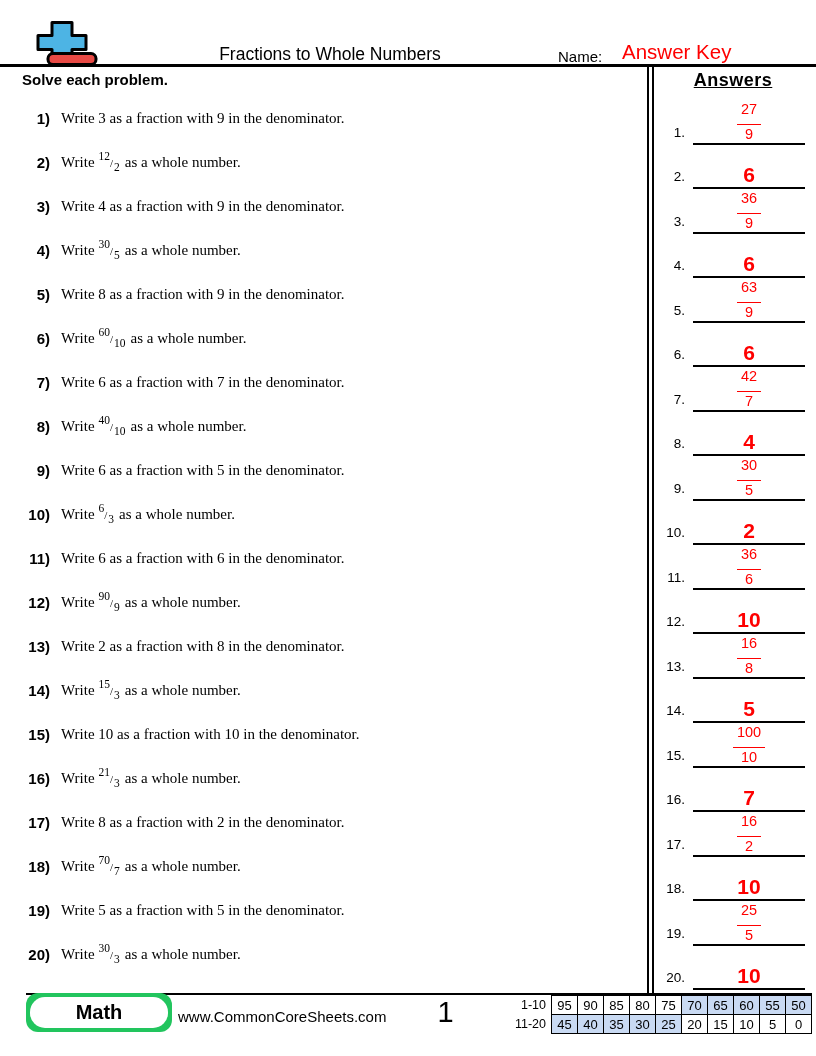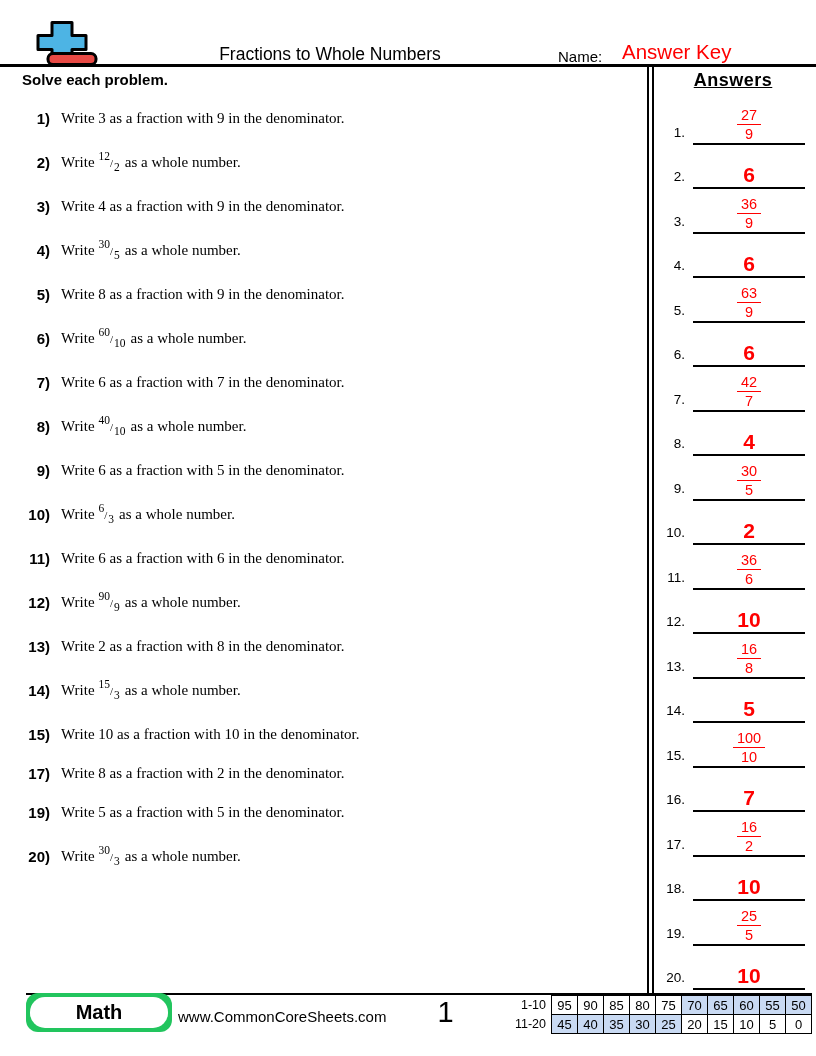--- a/index.html
+++ b/index.html
@@ -32,21 +32,21 @@
   
   .answers { position:absolute; left:655px; top:70px; width:156px; }
   .answers-title { text-align:center; font-size:18px; font-weight:bold; text-decoration:underline; height:30px; letter-spacing:0.5px; }
   .answer-row { height:44.5px; display:flex; align-items:flex-end; }
   .a-num { flex:none; width:30px; text-align:right; font-size:13.5px; padding-bottom:5px; }
   .a-line { flex:1; margin-left:8px; margin-right:6px; border-bottom:2px solid #000;
     display:flex; justify-content:center; align-items:flex-end; box-sizing:border-box; }
   .a-whole { color:var(--answer-red); font-weight:bold; font-size:21px; line-height:1; margin-bottom:2px; }
   .a-frac { display:flex; flex-direction:column; align-items:center; color:var(--answer-red);
     font-size:14.5px; line-height:1.12; }
-  .a-frac .fnum { padding:0 4px 1px; border-bottom:1.6px solid var(--answer-red); }
+  .a-frac .fnum { padding:0 4px 7px; border-bottom:1.6px solid var(--answer-red); }
   .a-frac .fden { padding-top:1px; }
   
   .footer-rule { position:absolute; top:993px; left:26px; width:786px; height:2px; background:#000; }
   .badge-outer { position:absolute; left:26px; top:993px; width:146px; height:39px; background:#22c55e; border-radius:12px; }
   .badge-inner { position:absolute; left:4px; top:4px; right:4px; bottom:4px; background:#fff;
     border-radius:15px; display:flex; align-items:center; justify-content:center; font-weight:bold; font-size:20px; color:#000; }
   .website { position:absolute; left:178px; top:1008px; font-size:15px; color:#000; text-decoration:none; }
   .page-num { position:absolute; left:398px; top:996px; width:95px; text-align:center; font-size:29px; }
   .score-table { position:absolute; right:4px; top:995px; border-collapse:collapse; }
   .score-table td { border:1px solid #000; min-width:23px; height:18px; text-align:center;
@@ -123,23 +123,31 @@
         <span class="p-text">Write 2 as a fraction with 8 in the denominator.</span>
       </div>
       <div class="problem-row has-frac">
         <span class="p-num">14)</span>
         <span class="p-text"><span class="p-pre">Write</span><span class="f-sup">15</span><span class="f-slash">/</span><span class="f-sub">3</span><span class="p-post">as a whole number.</span></span>
       </div>
       <div class="problem-row">
         <span class="p-num">15)</span>
         <span class="p-text">Write 10 as a fraction with 10 in the denominator.</span>
       </div>
+      <div class="problem-row has-frac">
+        <span class="p-num">16)</span>
+        <span class="p-text"><span class="p-pre">Write</span><span class="f-sup">21</span><span class="f-slash">/</span><span class="f-sub">3</span><span class="p-post">as a whole number.</span></span>
+      </div>
       <div class="problem-row">
         <span class="p-num">17)</span>
         <span class="p-text">Write 8 as a fraction with 2 in the denominator.</span>
+      </div>
+      <div class="problem-row has-frac">
+        <span class="p-num">18)</span>
+        <span class="p-text"><span class="p-pre">Write</span><span class="f-sup">70</span><span class="f-slash">/</span><span class="f-sub">7</span><span class="p-post">as a whole number.</span></span>
       </div>
       <div class="problem-row">
         <span class="p-num">19)</span>
         <span class="p-text">Write 5 as a fraction with 5 in the denominator.</span>
       </div>
       <div class="problem-row has-frac">
         <span class="p-num">20)</span>
         <span class="p-text"><span class="p-pre">Write</span><span class="f-sup">30</span><span class="f-slash">/</span><span class="f-sub">3</span><span class="p-post">as a whole number.</span></span>
       </div>
     </div>

